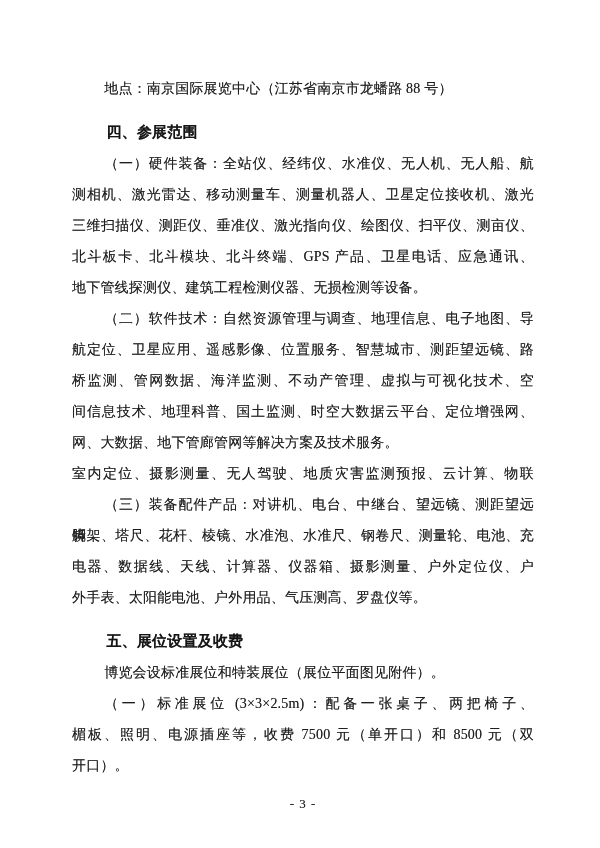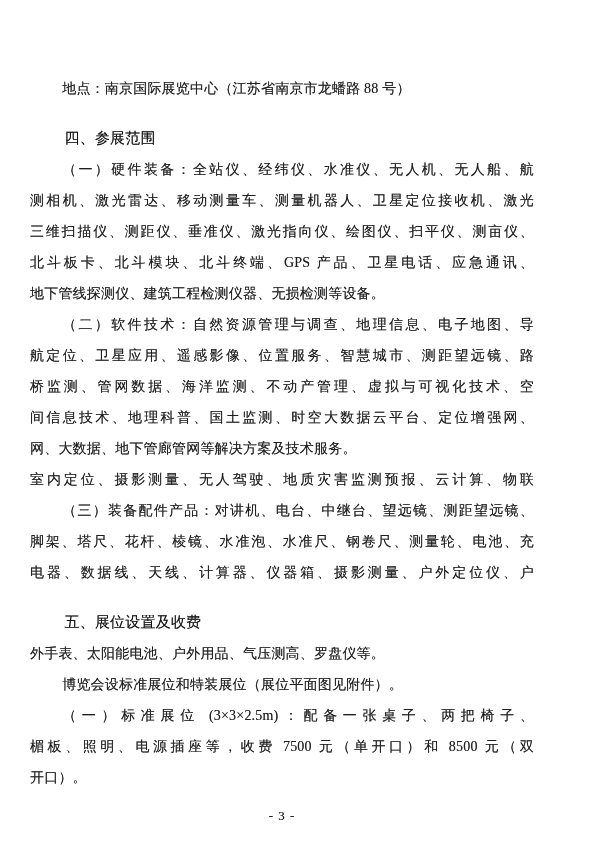--- a/index.html
+++ b/index.html
@@ -5,38 +5,38 @@
   html, body { margin: 0; padding: 0; }
   body {
     width: 600px; height: 848px;
     background: #ffffff;
     font-family: "Liberation Serif", "DejaVu Serif", serif;
     color: #1e1e1e;
   }
   .page {
     box-sizing: border-box;
     width: 600px; height: 848px;
-    padding: 73px 66px 0 30px;
+    padding: 73px 66px 0 72px;
     overflow: hidden;
     background: #ffffff;
   }
   .line {
     font-size: 14px;
     line-height: 31px;
     height: 31px;
     text-align: justify;
     letter-spacing: 0.2px;
     text-shadow: 0 0 0.4px rgba(20,20,20,0.55);
   }
   .fill { text-align-last: justify; }
   .indent { text-indent: 2.3em; }
   .heading {
-    font-weight: normal;
+    font-weight: bold;
     font-size: 15px;
-    margin-top: 19px;
+    margin-top: 13px;
     color: #151515;
     text-align-last: left;
   }
   .pagenum {
     margin-top: 13px;
     text-align: center;
     text-align-last: center;
     font-size: 13px;
     height: 20px;
     line-height: 20px;
@@ -61,23 +61,23 @@
   <div class="line indent fill">（二）软件技术：自然资源管理与调查、地理信息、电子地图、导</div>
   <div class="line fill">航定位、卫星应用、遥感影像、位置服务、智慧城市、测距望远镜、路</div>
   <div class="line fill">桥监测、管网数据、海洋监测、不动产管理、虚拟与可视化技术、空</div>
   <div class="line fill">间信息技术、地理科普、国土监测、时空大数据云平台、定位增强网、</div>
   <div class="line">网、大数据、地下管廊管网等解决方案及技术服务。</div>
   <div class="line fill">室内定位、摄影测量、无人驾驶、地质灾害监测预报、云计算、物联</div>
 
   <div class="line indent fill">（三）装备配件产品：对讲机、电台、中继台、望远镜、测距望远镜、</div>
   <div class="line fill">脚架、塔尺、花杆、棱镜、水准泡、水准尺、钢卷尺、测量轮、电池、充</div>
   <div class="line fill">电器、数据线、天线、计算器、仪器箱、摄影测量、户外定位仪、户</div>
+  <div class="line">外手表、太阳能电池、户外用品、气压测高、罗盘仪等。</div>
+
   <div class="line indent heading">五、展位设置及收费</div>
-
-  <div class="line">外手表、太阳能电池、户外用品、气压测高、罗盘仪等。</div>
 
   <div class="line indent">博览会设标准展位和特装展位（展位平面图见附件）。</div>
 
   <div class="line indent fill">（一）标准展位 (3×3×2.5m)：配备一张桌子、两把椅子、</div>
   <div class="line fill">楣板、照明、电源插座等，收费 7500 元（单开口）和 8500 元（双</div>
   <div class="line">开口）。</div>
 
   <div class="line pagenum">- 3 -</div>
 
 </div>

